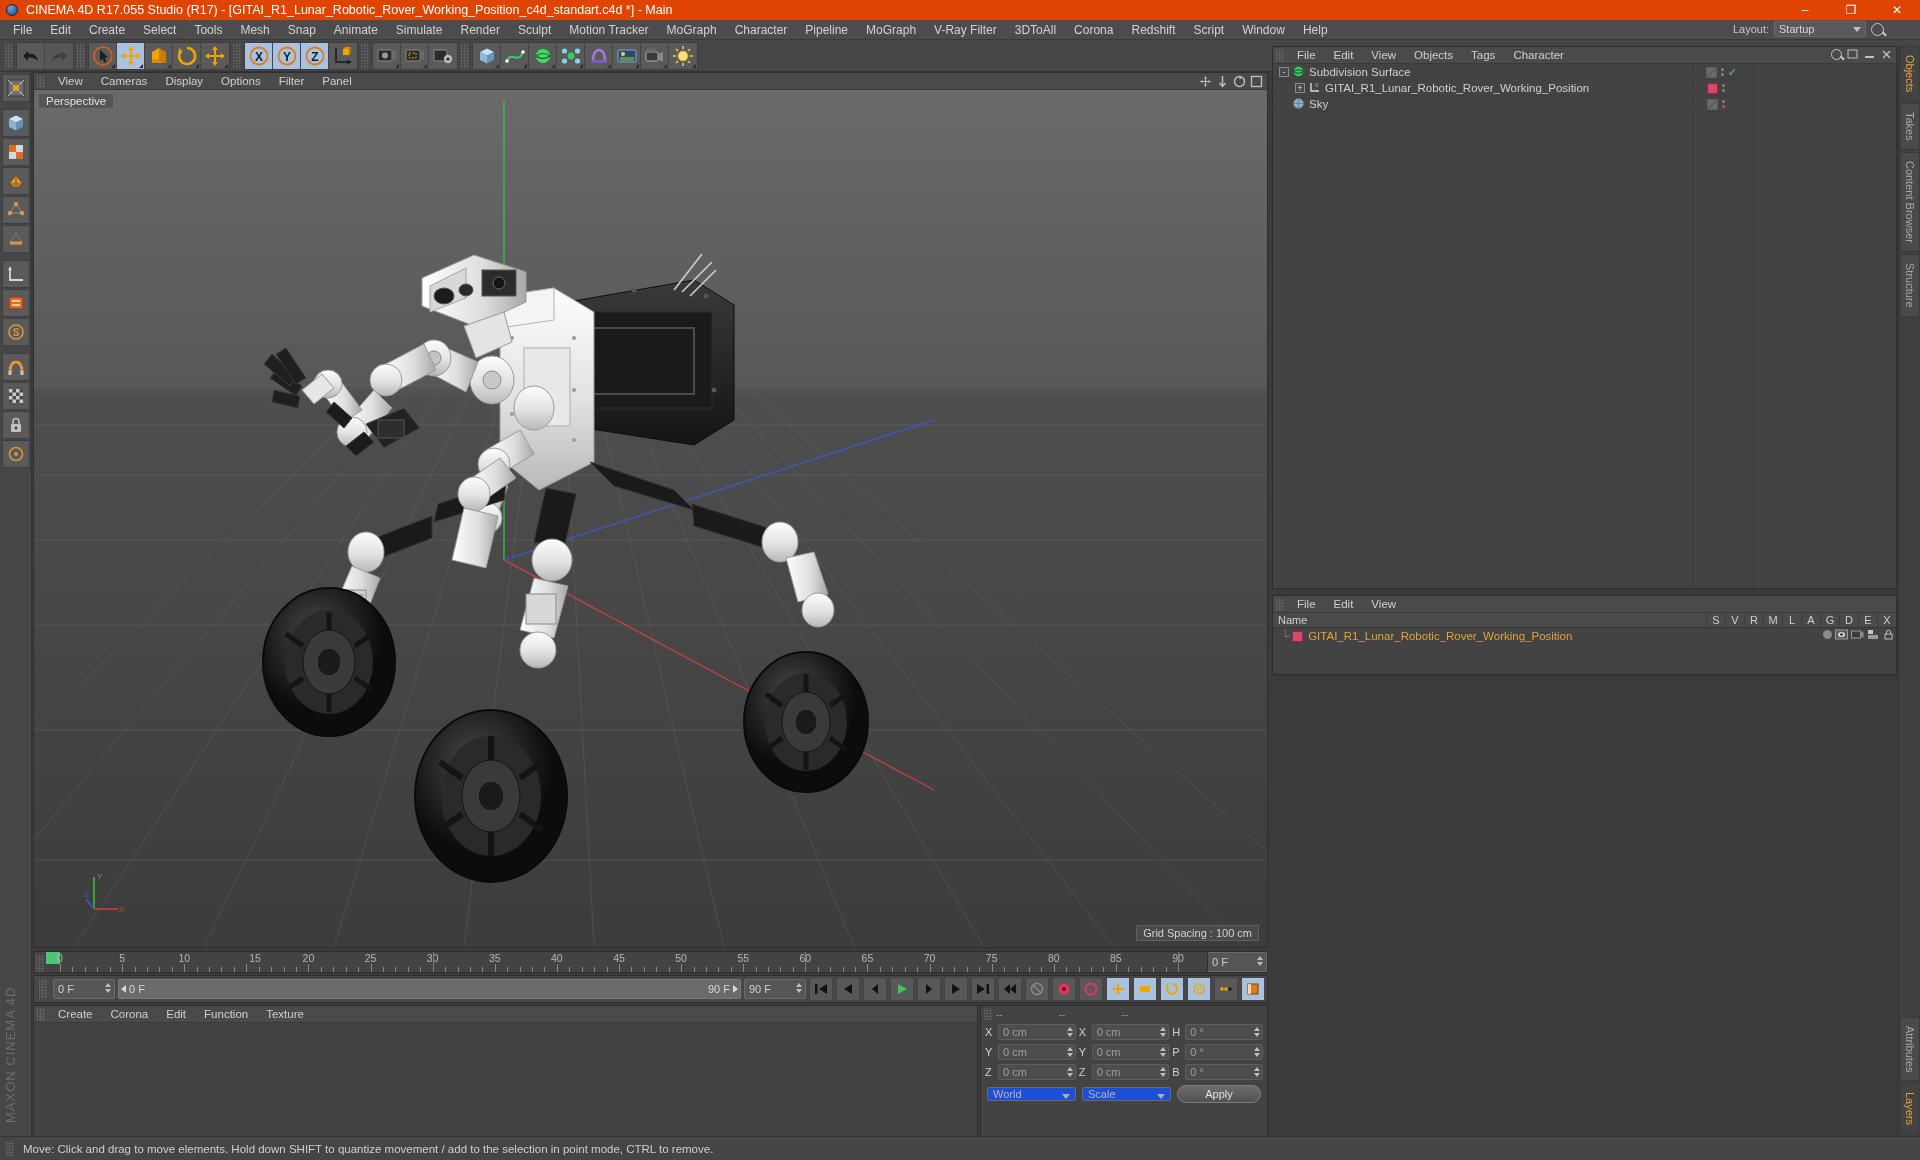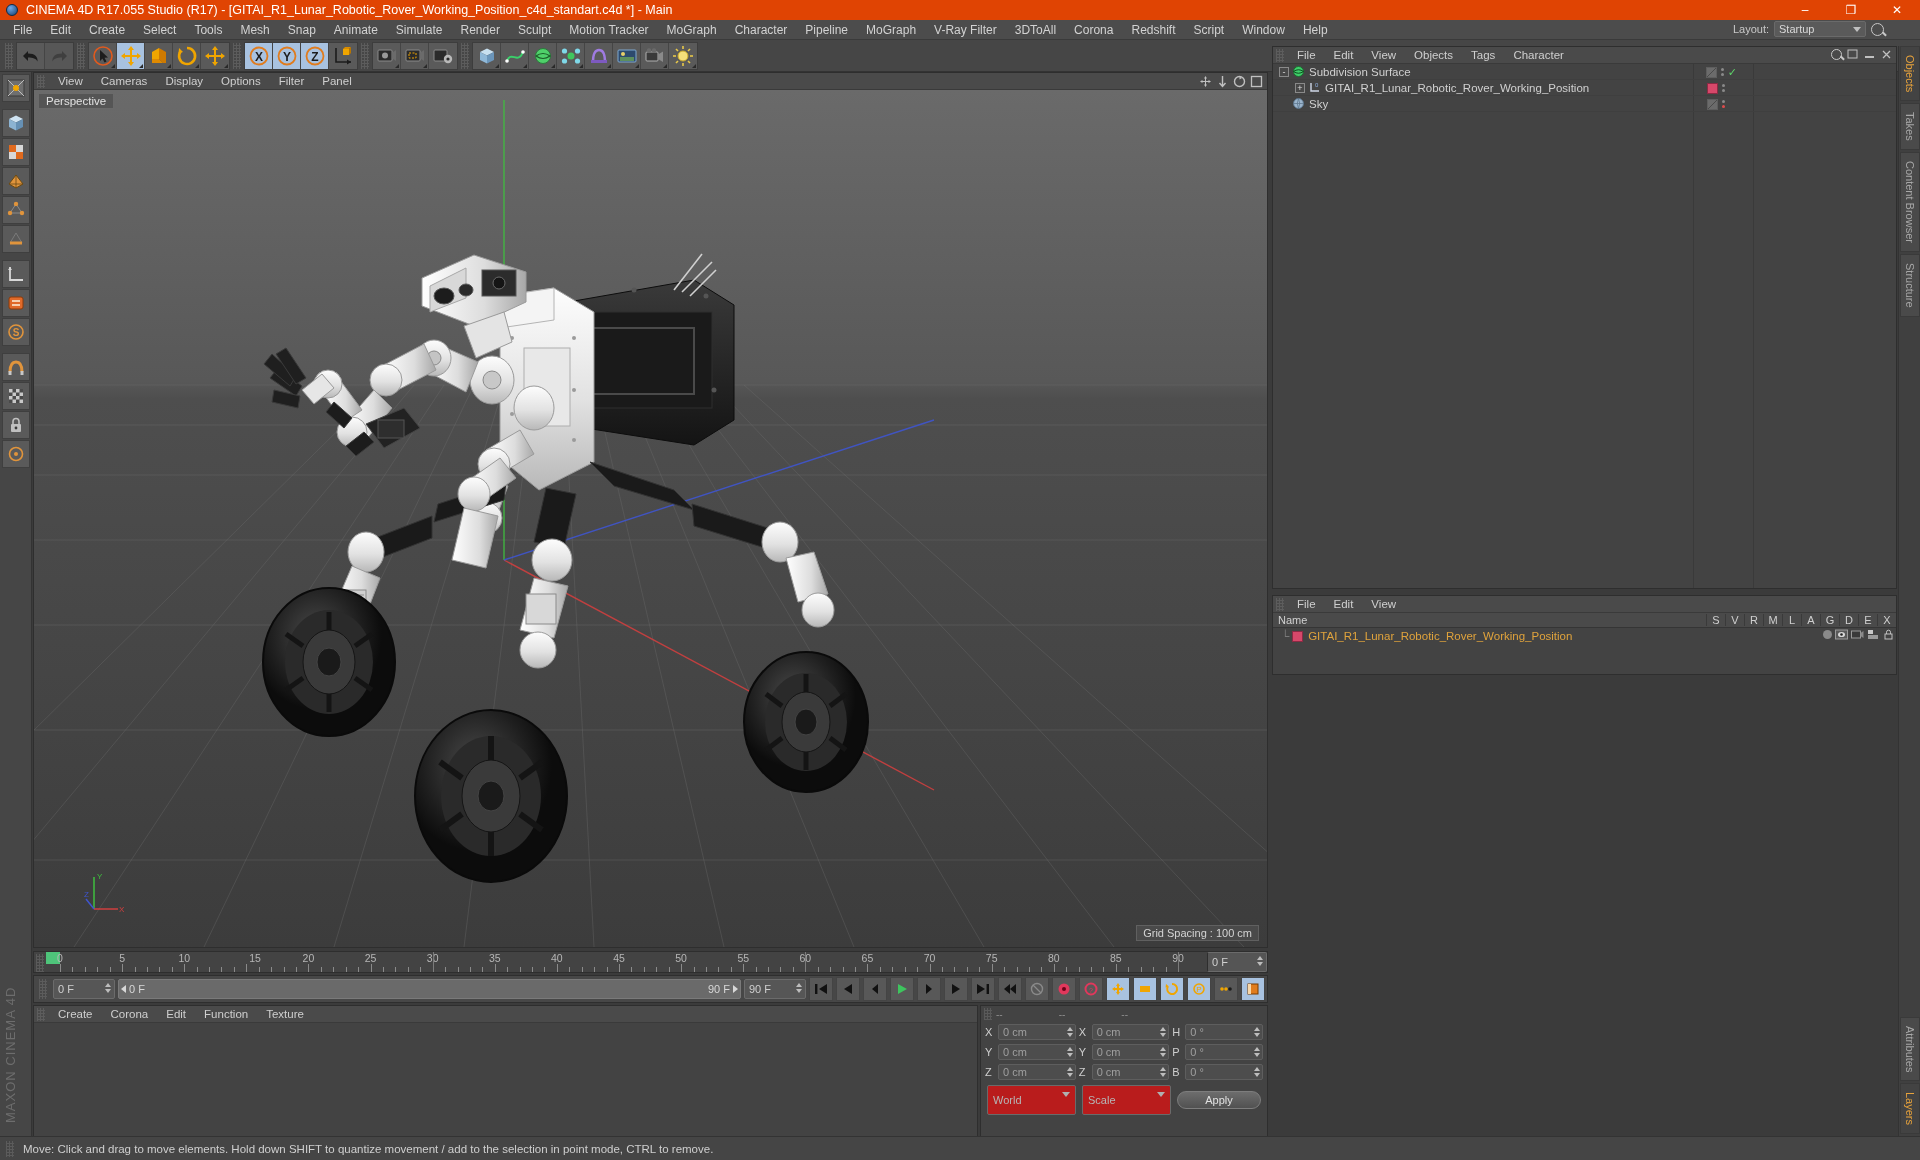--- a/index.html
+++ b/index.html
@@ -138,21 +138,21 @@
   #coords{ position:absolute; left:980px; top:1005px; width:288px; height:133px;
      background:#434343;border:1px solid #2e2e2e;}
   #coords .hd{height:16px;display:flex;align-items:center;font-size:10px;color:#8f8f8f;padding-left:2px;}
   #coords .hd span{margin-right:56px;}
   .crow{ display:flex; align-items:center; height:20px; padding:0 4px; gap:3px;}
   .clab{ width:10px; font-size:11px; color:#cfcfcf; text-align:left;}
   .cfld{ flex:1; height:16px; background:#4d4d4d; border:1px solid #5e5e5e; border-radius:2px;
      font-size:11px; color:#9f9f9f; display:flex; align-items:center; padding:0 4px; position:relative;}
   .cfld .spin{right:2px;top:2px;}
   .crow2{display:flex;align-items:center;gap:6px;padding:3px 6px;}
-  .cdd{ flex:1; height:30px; background:#b91c1c;border:1px solid #6a6a6a;border-radius:2px;
+  .cdd{ flex:1; height:14px; background:#1d4ed8;border:1px solid #6a6a6a;border-radius:2px;
      font-size:11px;color:#b6b6b6;display:flex;align-items:center;padding:0 5px;position:relative;}
   .cdd .arr{position:absolute;right:5px;top:6px;border-left:4px solid transparent;
      border-right:4px solid transparent;border-top:5px solid #b0b0b0;}
   #applybtn{ width:84px;height:18px;background:linear-gradient(#6d6d6d,#515151);
      border:1px solid #7d7d7d;border-radius:9px;font-size:11px;color:#e2e2e2;
      display:flex;align-items:center;justify-content:center;}
 
   
   #objmgr{ position:absolute; left:1272px; top:46px; width:625px; height:543px;
      background:#434343; border:1px solid #2e2e2e;}

